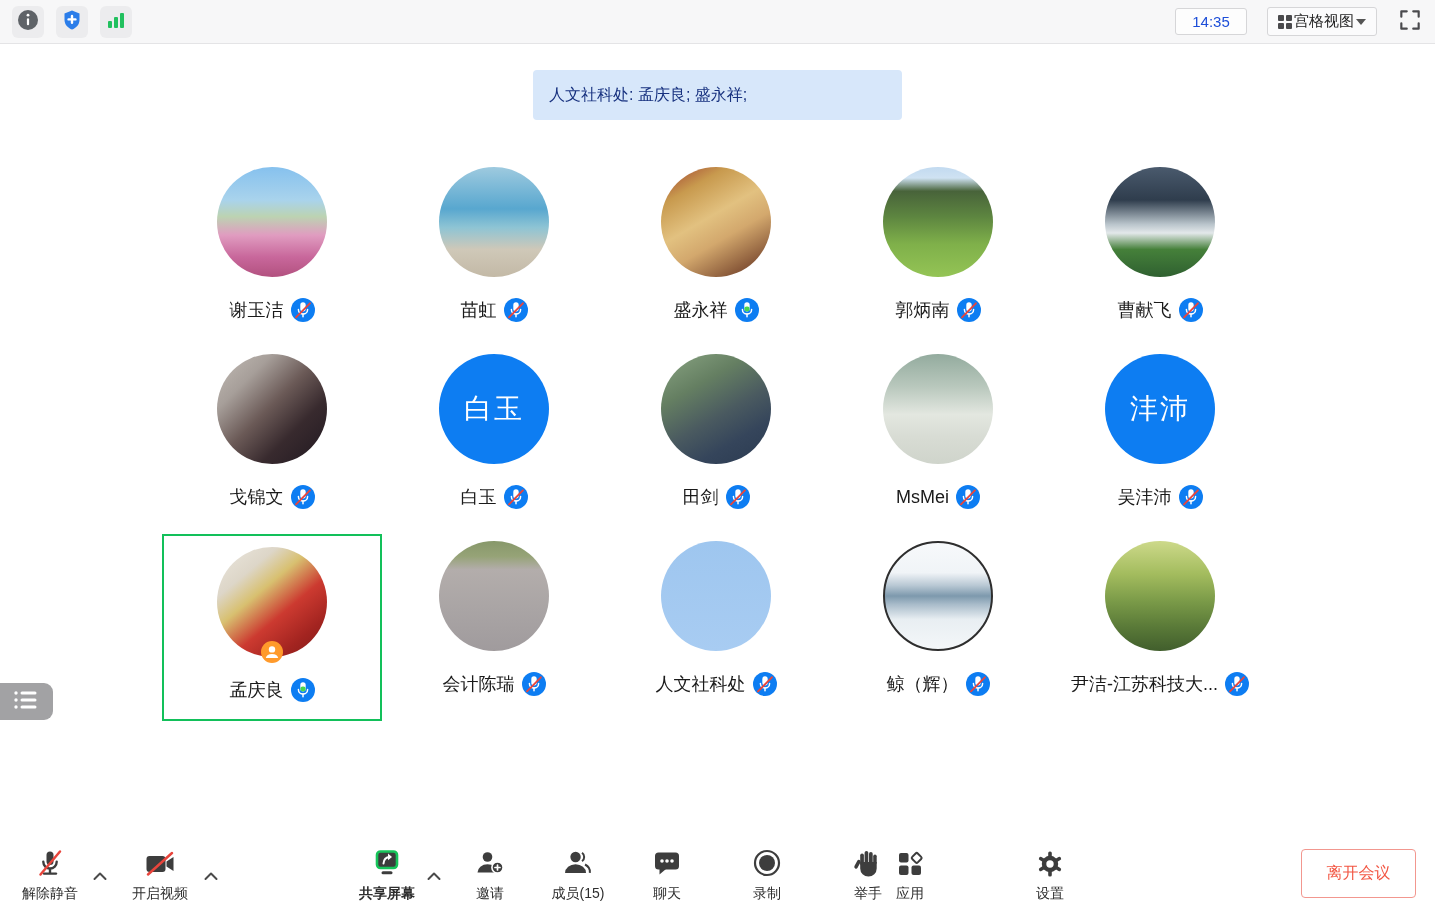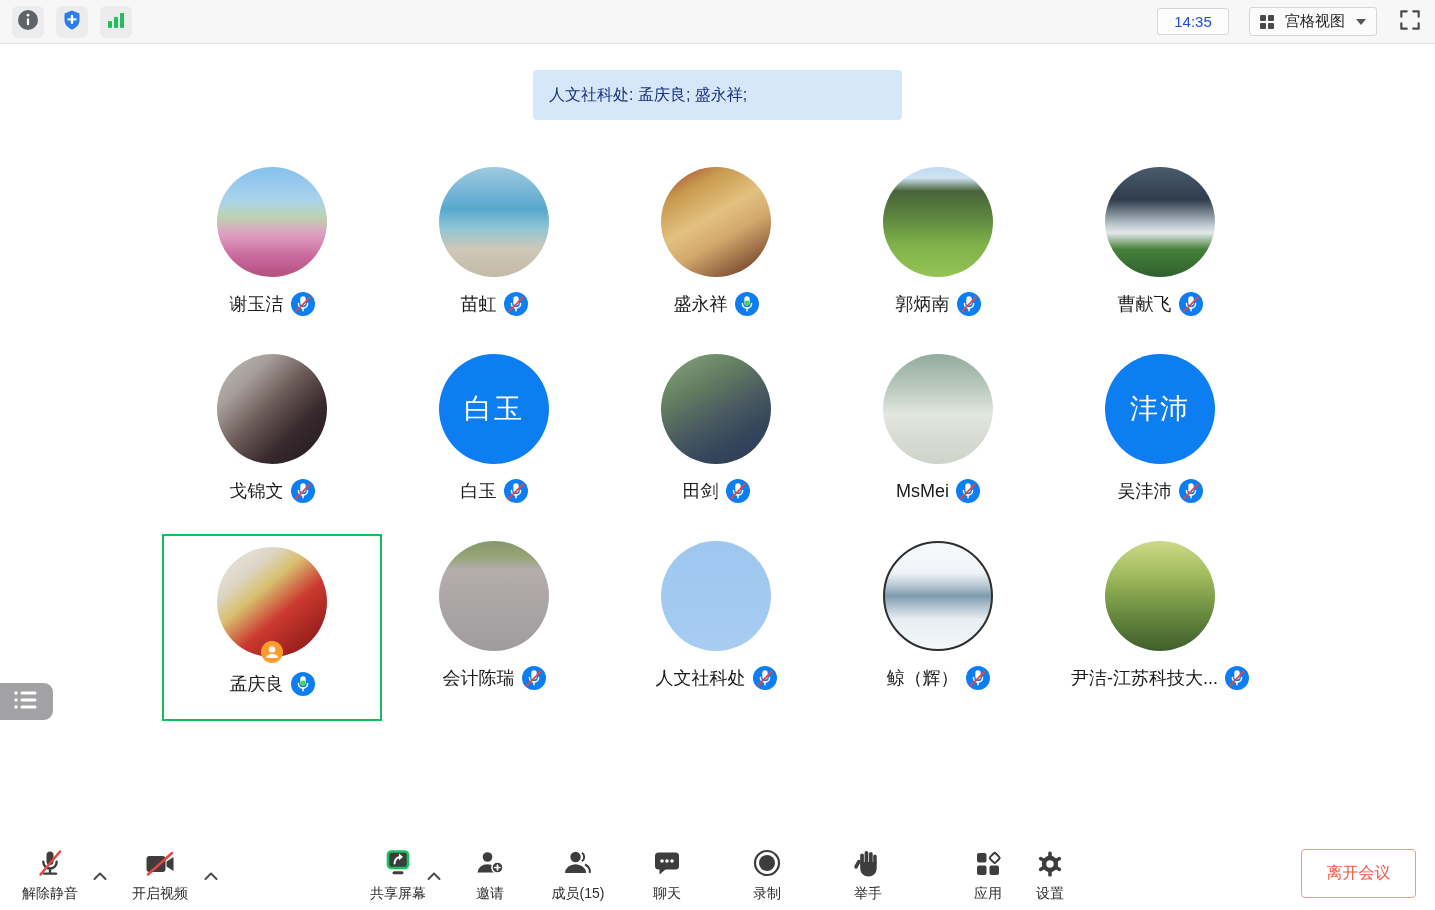--- a/index.html
+++ b/index.html
@@ -11,21 +11,21 @@
     background:#f7f7f8; border-bottom:1px solid #e4e4e6; display:flex;
     align-items:center; justify-content:space-between; padding:0 12px; }
   .topbar-left { display:flex; gap:12px; align-items:center; }
   .tb-btn { width:32px; height:32px; border-radius:6px; background:#ececee;
     display:flex; align-items:center; justify-content:center; cursor:pointer; }
   .topbar-right { display:flex; gap:20px; align-items:center; }
   .time-box { width:72px; height:27px; border:1px solid #d6d6d8; background:#fdfdfd;
     border-radius:3px; display:flex; align-items:center; justify-content:center;
     font-size:15px; color:#1d4ed8; }
   .view-box { height:29px; border:1px solid #d6d6d8; background:#fbfbfc;
-    border-radius:3px; display:flex; align-items:center; gap:11px; padding:0 10px;
+    border-radius:3px; display:flex; align-items:center; gap:2px; padding:0 10px;
     cursor:pointer; }
   .view-grid { width:14px; height:14px; display:grid; grid-template-columns:6px 6px;
     grid-template-rows:6px 6px; gap:2px; }
   .view-grid i { background:#4a4a4d; border-radius:1px; }
   .view-label { font-size:15px; color:#222; }
   .caret-down { width:0; height:0; border-left:5px solid transparent;
     border-right:5px solid transparent; border-top:6px solid #555; }
 
   
   .banner { position:absolute; left:533px; top:70px; width:369px; height:50px;
@@ -36,21 +36,21 @@
   .grid { position:absolute; left:162px; top:160px; display:grid;
     grid-template-columns:repeat(5, 220px); column-gap:2px; }
   .tile { width:220px; height:187px; padding-top:7px; position:relative; cursor:pointer; }
   .tile.selected { border:2px solid var(--selection-green); padding-top:11px; }
   .avatar-wrap { position:relative; width:110px; margin:0 auto; }
   .avatar { width:110px; height:110px; border-radius:50%; display:flex;
     align-items:center; justify-content:center; overflow:hidden; }
   .avatar-text { font-size:28px; color:#fff; letter-spacing:2px; }
   .host-badge { position:absolute; left:50%; bottom:-6px; transform:translateX(-50%);
     width:22px; height:22px; }
-  .name-row { margin-top:14px; height:26px; display:flex; align-items:center;
+  .name-row { margin-top:20px; height:26px; display:flex; align-items:center;
     justify-content:center; gap:7px; }
   .pname { font-size:18px; color:#1a1a1a; white-space:nowrap; }
   .mic-badge { width:24px; height:24px; flex:0 0 24px; }
   .mic-badge svg { display:block; }
   .mic-badge .badge-bg { fill:var(--accent-blue); }
   .mic-badge .greenfill { fill:var(--speak-green); }
   .mic-badge .slash { stroke:var(--mute-red); }
   .mic-speaking .slash { display:none; }
   .mic-muted .greenfill { display:none; }
 
@@ -530,21 +530,21 @@
         </svg>
     </span>
     <span class="t-label">开启视频</span>
   </div>
   <div class="chev" style="left:211px;">
     <svg width="15" height="10" viewBox="0 0 15 10">
         <polyline points="2,8 7.5,2.5 13,8" fill="none" stroke="#4a4a4a" stroke-width="2" stroke-linecap="round" stroke-linejoin="round"></polyline>
       </svg>
   </div>
 
-  <div class="tool" style="left:398px;">
+  <div class="tool" style="left:387px;font-weight:bold;">
     <span class="t-icon">
       <svg viewBox="0 0 36 36" width="36" height="36">
           <rect x="8" y="5.5" width="20" height="16.5" rx="3.5" fill="#3c3c3c" stroke="#17c45a" stroke-width="2.6"></rect>
           <path d="M14.5 17.5 c0.3-4.5 3.2-6.5 6.3-6.6" fill="none" stroke="#fff" stroke-width="2" stroke-linecap="round"></path>
           <path d="M19 7.5 l4 3.4 l-4 3.4 z" fill="#fff"></path>
           <line x1="14" y1="26.8" x2="22" y2="26.8" stroke="#3c3c3c" stroke-width="3" stroke-linecap="round"></line>
         </svg>
     </span>
     <span class="t-label">共享屏幕</span>
   </div>
@@ -609,21 +609,21 @@
           <rect x="14.6" y="5" width="3.7" height="13" rx="1.85"></rect>
           <rect x="19" y="6" width="3.7" height="12" rx="1.85"></rect>
           <rect x="23.2" y="8.5" width="3.5" height="10" rx="1.75"></rect>
           <rect x="5.8" y="13.5" width="3.5" height="9.5" rx="1.75" transform="rotate(28 7.5 18)"></rect>
           <path d="M10.2 16 h16.5 v6.5 a8.2 8 0 0 1 -16.5 0 z"></path>
         </svg>
     </span>
     <span class="t-label">举手</span>
   </div>
 
-  <div class="tool" style="left:988px;">
+  <div class="tool" style="left:910px;">
     <span class="t-icon">
       <svg viewBox="0 0 36 36" width="36" height="36">
           <rect x="7" y="7" width="9.5" height="9.5" rx="2" fill="#3d3d3d"></rect>
           <rect x="7" y="19.5" width="9.5" height="9.5" rx="2" fill="#3d3d3d"></rect>
           <rect x="19.5" y="19.5" width="9.5" height="9.5" rx="2" fill="#3d3d3d"></rect>
           <rect x="20.8" y="8" width="7.8" height="7.8" rx="1.5" fill="none" stroke="#3d3d3d" stroke-width="2" transform="rotate(45 24.7 11.9)"></rect>
         </svg>
     </span>
     <span class="t-label">应用</span>
   </div>

